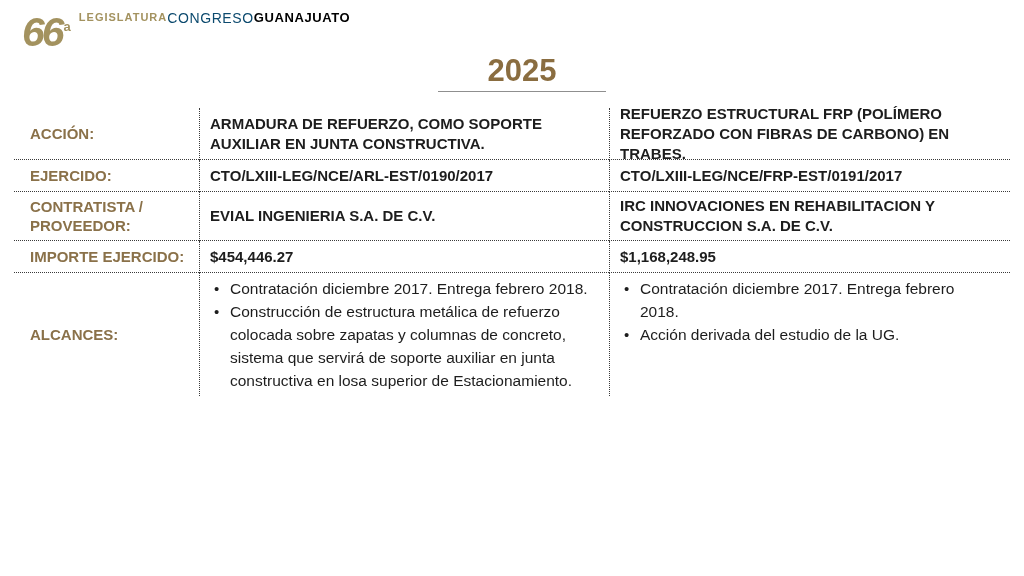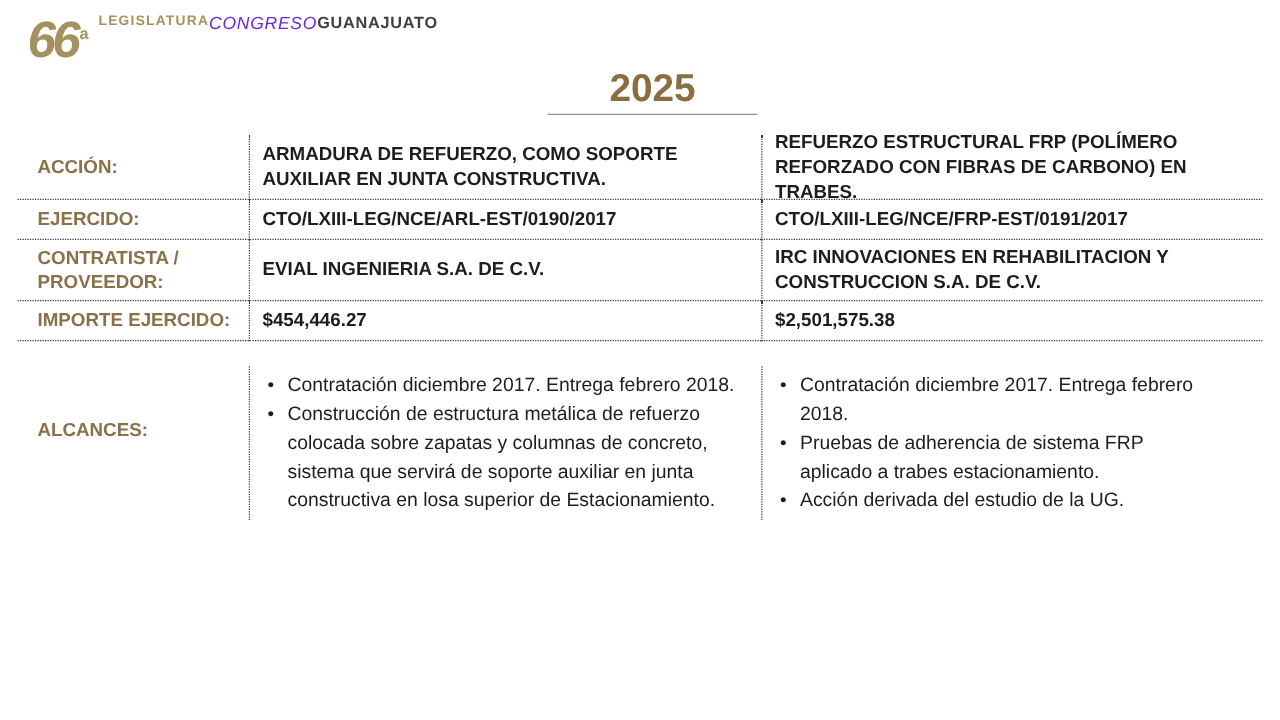--- a/index.html
+++ b/index.html
@@ -13,22 +13,22 @@
   }
   
   .logo{position:absolute;left:22px;top:7px;display:flex;align-items:flex-start;}
   .logo-66{
     font-size:41px;line-height:40px;font-weight:bold;font-style:italic;
     color:#a3925f;letter-spacing:-3px;
   }
   .logo-66 sup{font-size:13px;font-style:normal;letter-spacing:0;margin-left:2px;}
   .logo-text{display:flex;flex-direction:row;margin:4px 0 0 8px;}
   .logo-l1{font-size:11px;font-weight:bold;color:#a3925f;letter-spacing:1px;line-height:12px;}
-  .logo-l2{font-size:14px;color:#6d28d9;letter-spacing:0.6px;line-height:15px;font-style:italic;}
-  .logo-l3{font-size:13px;font-weight:bold;color:#404040;letter-spacing:0.6px;line-height:14px;}
+  .logo-l2{font-size:14px;color:#0c4a6e;letter-spacing:0.6px;line-height:15px;}
+  .logo-l3{font-size:13px;font-weight:bold;color:#000000;letter-spacing:0.6px;line-height:14px;}
   
   .title-wrap{position:absolute;top:54px;left:0;right:0;text-align:center;}
   .year-title{font-size:31px;font-weight:bold;color:#8a6d40;line-height:34px;}
   .title-underline{width:168px;height:1px;background:#8f8f8f;margin:3px auto 0;}
   
   .info-table{
     position:absolute;left:14px;top:108px;width:996px;
     display:grid;
     grid-template-columns:185px 410px 401px;
     grid-template-rows:52px 32px 49px 32px auto;
@@ -36,21 +36,21 @@
   }
   .cell{display:flex;align-items:center;box-sizing:border-box;}
   .lbl{
     color:#8a7149;font-weight:bold;font-size:15px;
     padding-left:16px;padding-right:6px;line-height:19px;
   }
   .val{font-weight:bold;font-size:15px;line-height:20px;padding:5px 10px;}
   .c2{border-left:1px dotted #3a3a3a;}
   .c3{border-left:1px dotted #3a3a3a;padding-right:24px;}
   .hb{border-bottom:1px dotted #3a3a3a;}
-  .top{align-items:flex-start;margin-top:20px;}
+  .top{align-items:flex-start;}
   .bullets{
     list-style:none;margin:4px 0;padding:0 12px 0 10px;
     font-size:15.5px;font-weight:normal;line-height:23px;color:#1d1d1d;
   }
   .bullets li{position:relative;padding-left:20px;}
   .bullets li::before{content:"\2022";position:absolute;left:4px;font-size:15px;}
 </style>
 </head>
 <body>
 
@@ -79,31 +79,30 @@
     <div class="cell lbl hb">EJERCIDO:</div>
     <div class="cell val c2 hb">CTO/LXIII-LEG/NCE/ARL-EST/0190/2017</div>
     <div class="cell val c3 hb">CTO/LXIII-LEG/NCE/FRP-EST/0191/2017</div>
 
     <div class="cell lbl hb">CONTRATISTA / PROVEEDOR:</div>
     <div class="cell val c2 hb">EVIAL INGENIERIA S.A. DE C.V.</div>
     <div class="cell val c3 hb">IRC INNOVACIONES EN REHABILITACION Y CONSTRUCCION S.A. DE C.V.</div>
 
     <div class="cell lbl hb">IMPORTE EJERCIDO:</div>
     <div class="cell val c2 hb">$454,446.27</div>
-    <div class="cell val c3 hb">$2,501,575.38</div>
+    <div class="cell val c3 hb">$1,168,248.95</div>
 
     <div class="cell lbl">ALCANCES:</div>
     <div class="cell c2 top">
       <ul class="bullets">
         <li>Contratación diciembre 2017. Entrega febrero 2018.</li>
         <li>Construcción de estructura metálica de refuerzo colocada sobre zapatas y columnas de concreto, sistema que servirá de soporte auxiliar en junta constructiva en losa superior de Estacionamiento.</li>
       </ul>
     </div>
     <div class="cell c3 top">
       <ul class="bullets">
         <li>Contratación diciembre 2017. Entrega febrero 2018.</li>
-        <li>Pruebas de adherencia de sistema FRP aplicado a trabes estacionamiento.</li>
         <li>Acción derivada del estudio de la UG.</li>
       </ul>
     </div>
 
   </div>
 </div>
 
 </body></html>

